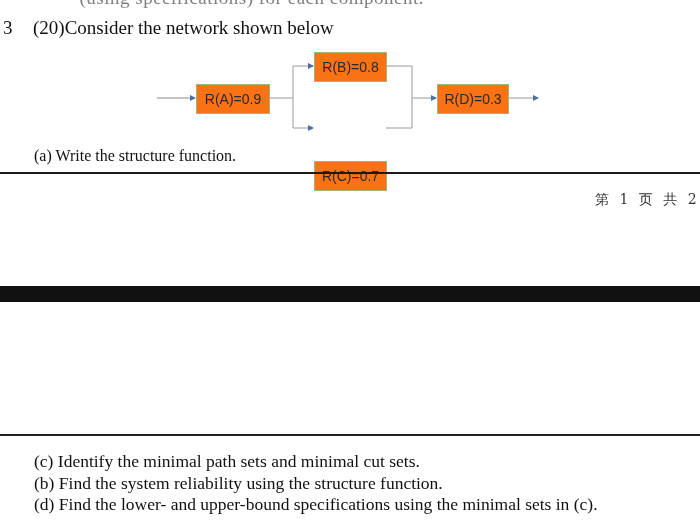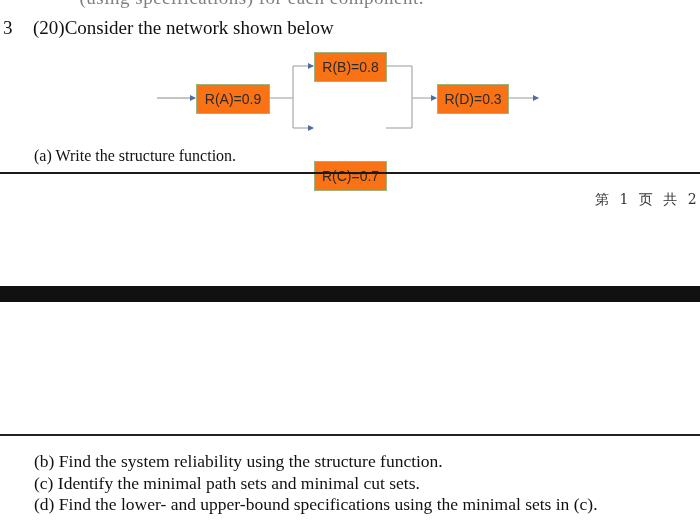--- a/index.html
+++ b/index.html
@@ -149,16 +149,16 @@
 
 <div class="abs rule-1"></div>
 
 <div class="abs page-footer">第 1 页 共 2 页</div>
 
 <div class="abs black-band"></div>
 
 <div class="abs rule-2"></div>
 
 <div class="abs parts-bcd">
+  <div>(c) Identify the minimal path sets and minimal cut sets.</div>
   <div>(b) Find the system reliability using the structure function.</div>
-  <div>(c) Identify the minimal path sets and minimal cut sets.</div>
   <div>(d) Find the lower- and upper-bound specifications using the minimal sets in (c).</div>
 </div>
 
 </body></html>

